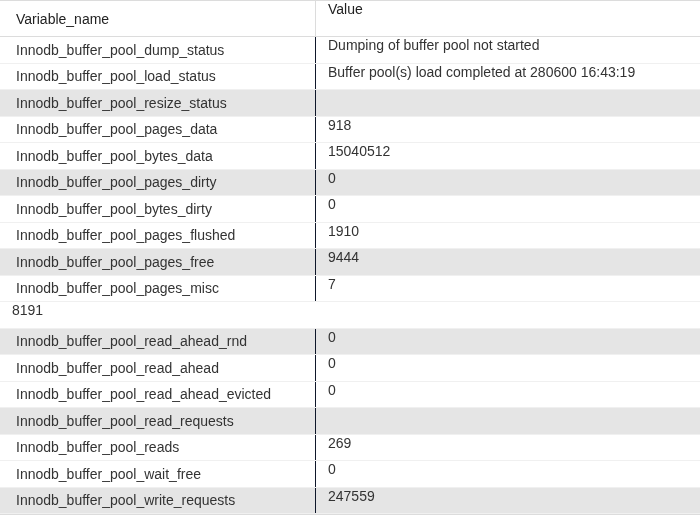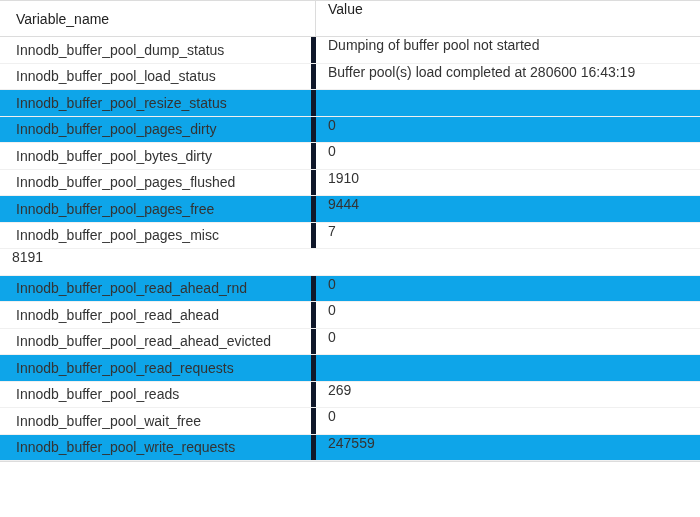--- a/index.html
+++ b/index.html
@@ -33,42 +33,42 @@
       font-weight: 400;
       background: #fff;
     }
     .col-name {
       width: 316px;
       padding-left: 16px;
       padding-right: 8px;
       white-space: nowrap;
       overflow: hidden;
       text-overflow: clip;
-      border-right: 5px solid #0f172a;
+      border-right: 1px solid #0f172a;
       height: 100%;
       display: flex;
       align-items: center;
     }
     .header-row .col-name {
       border-right: 1px solid #dcdcdc;
     }
     .col-value {
       flex: 1;
       padding-left: 12px;
       padding-right: 16px;
       white-space: nowrap;
       overflow: hidden;
     }
     .header-row .col-name,
     .header-row .col-value {
       color: #222;
       font-size: 14px;
     }
     .zebra {
-      background: #0ea5e9;
+      background: #e5e5e5;
     }
   </style>
 </head>
 <body>
 
 <div class="table-container">
   <div class="table-row header-row">
     <div class="col-name">Variable_name</div>
     <div class="col-value">Value</div>
   </div>
@@ -77,20 +77,28 @@
         <div class="col-name">Innodb_buffer_pool_dump_status</div>
         <div class="col-value">Dumping of buffer pool not started</div>
       </div>
       <div class="table-row">
         <div class="col-name">Innodb_buffer_pool_load_status</div>
         <div class="col-value">Buffer pool(s) load completed at 280600 16:43:19</div>
       </div>
       <div class="table-row zebra">
         <div class="col-name">Innodb_buffer_pool_resize_status</div>
         <div class="col-value"></div>
+      </div>
+      <div class="table-row">
+        <div class="col-name">Innodb_buffer_pool_pages_data</div>
+        <div class="col-value">918</div>
+      </div>
+      <div class="table-row">
+        <div class="col-name">Innodb_buffer_pool_bytes_data</div>
+        <div class="col-value">15040512</div>
       </div>
       <div class="table-row zebra">
         <div class="col-name">Innodb_buffer_pool_pages_dirty</div>
         <div class="col-value">0</div>
       </div>
       <div class="table-row">
         <div class="col-name">Innodb_buffer_pool_bytes_dirty</div>
         <div class="col-value">0</div>
       </div>
       <div class="table-row">

